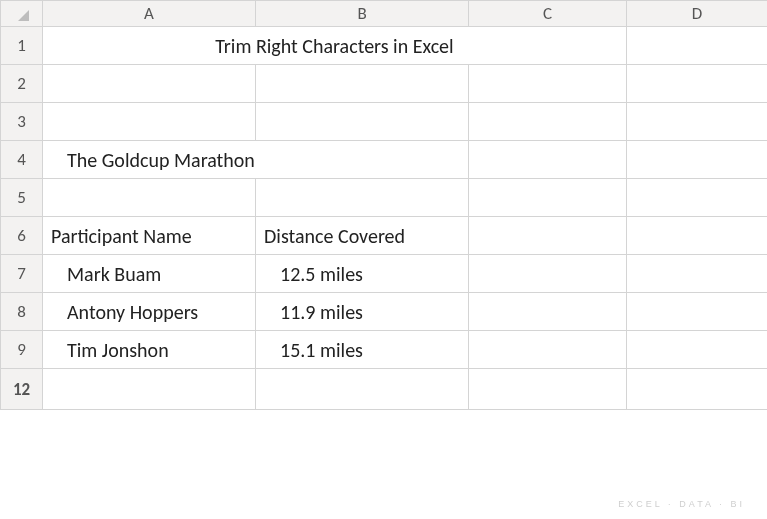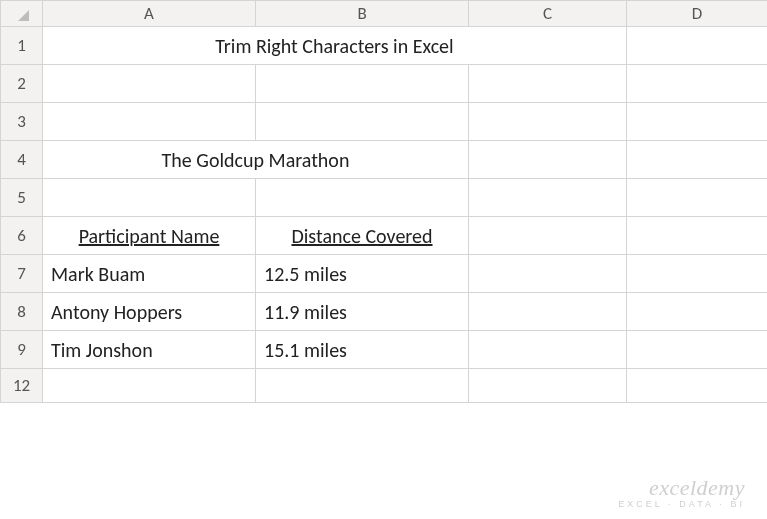--- a/index.html
+++ b/index.html
@@ -48,63 +48,61 @@
 
   
   td.rowhdr {
     text-align: center;
     font-size: 17px;
     color: #555;
     background: #f3f2f1;
   }
 
   
-  .cell { padding: 4px 8px; display:block; }
+  .cell { padding: 4px 24px; display:block; }
 
   
   .title-banner {
     background: #b4cce4;
     font-size: 22px;
     text-align: center;
     color: #222;
     border: 1px solid #d4d4d4;
     height: 42px;
   }
 
   
   .subtitle-banner {
     background: #c5e0b4;
     font-size: 22px;
-    text-align: center;
     color: #222;
     border-top: 1px solid #d4d4d4;
     border-left: 1px solid #d4d4d4;
     border-right: 1px solid #d4d4d4;
     border-bottom: 2px solid #222;
     height: 40px;
   }
 
   
   .tbl-hdr {
     background: #f8cbad;
     font-size: 20px;
-    text-align: center;
+    text-align: left;
     border: 2px solid #222;
-    text-decoration: underline;
   }
   .tbl-hdr .cell { padding-left: 8px; }
 
   
   .tbl-data {
     border: 2px solid #222;
     font-size: 20px;
   }
 
   
-  .row12 td { height: 34px; }
+  .row12 td { height: 41px; font-weight: bold; }
 
   
   .watermark {
     position: absolute;
     right: 22px;
     bottom: 10px;
     text-align: right;
     color: #cfcfcf;
     font-family: Georgia, serif;
     pointer-events: none;
@@ -228,15 +226,14 @@
     <td class="rowhdr">12</td>
     <td></td>
     <td></td>
     <td></td>
     <td></td>
   </tr>
 </tbody>
   </table>
 
 <div class="watermark">
-  <div class="wm1">exceldemy</div>
   <div class="wm2">EXCEL · DATA · BI</div>
 </div>
 
 </body></html>

